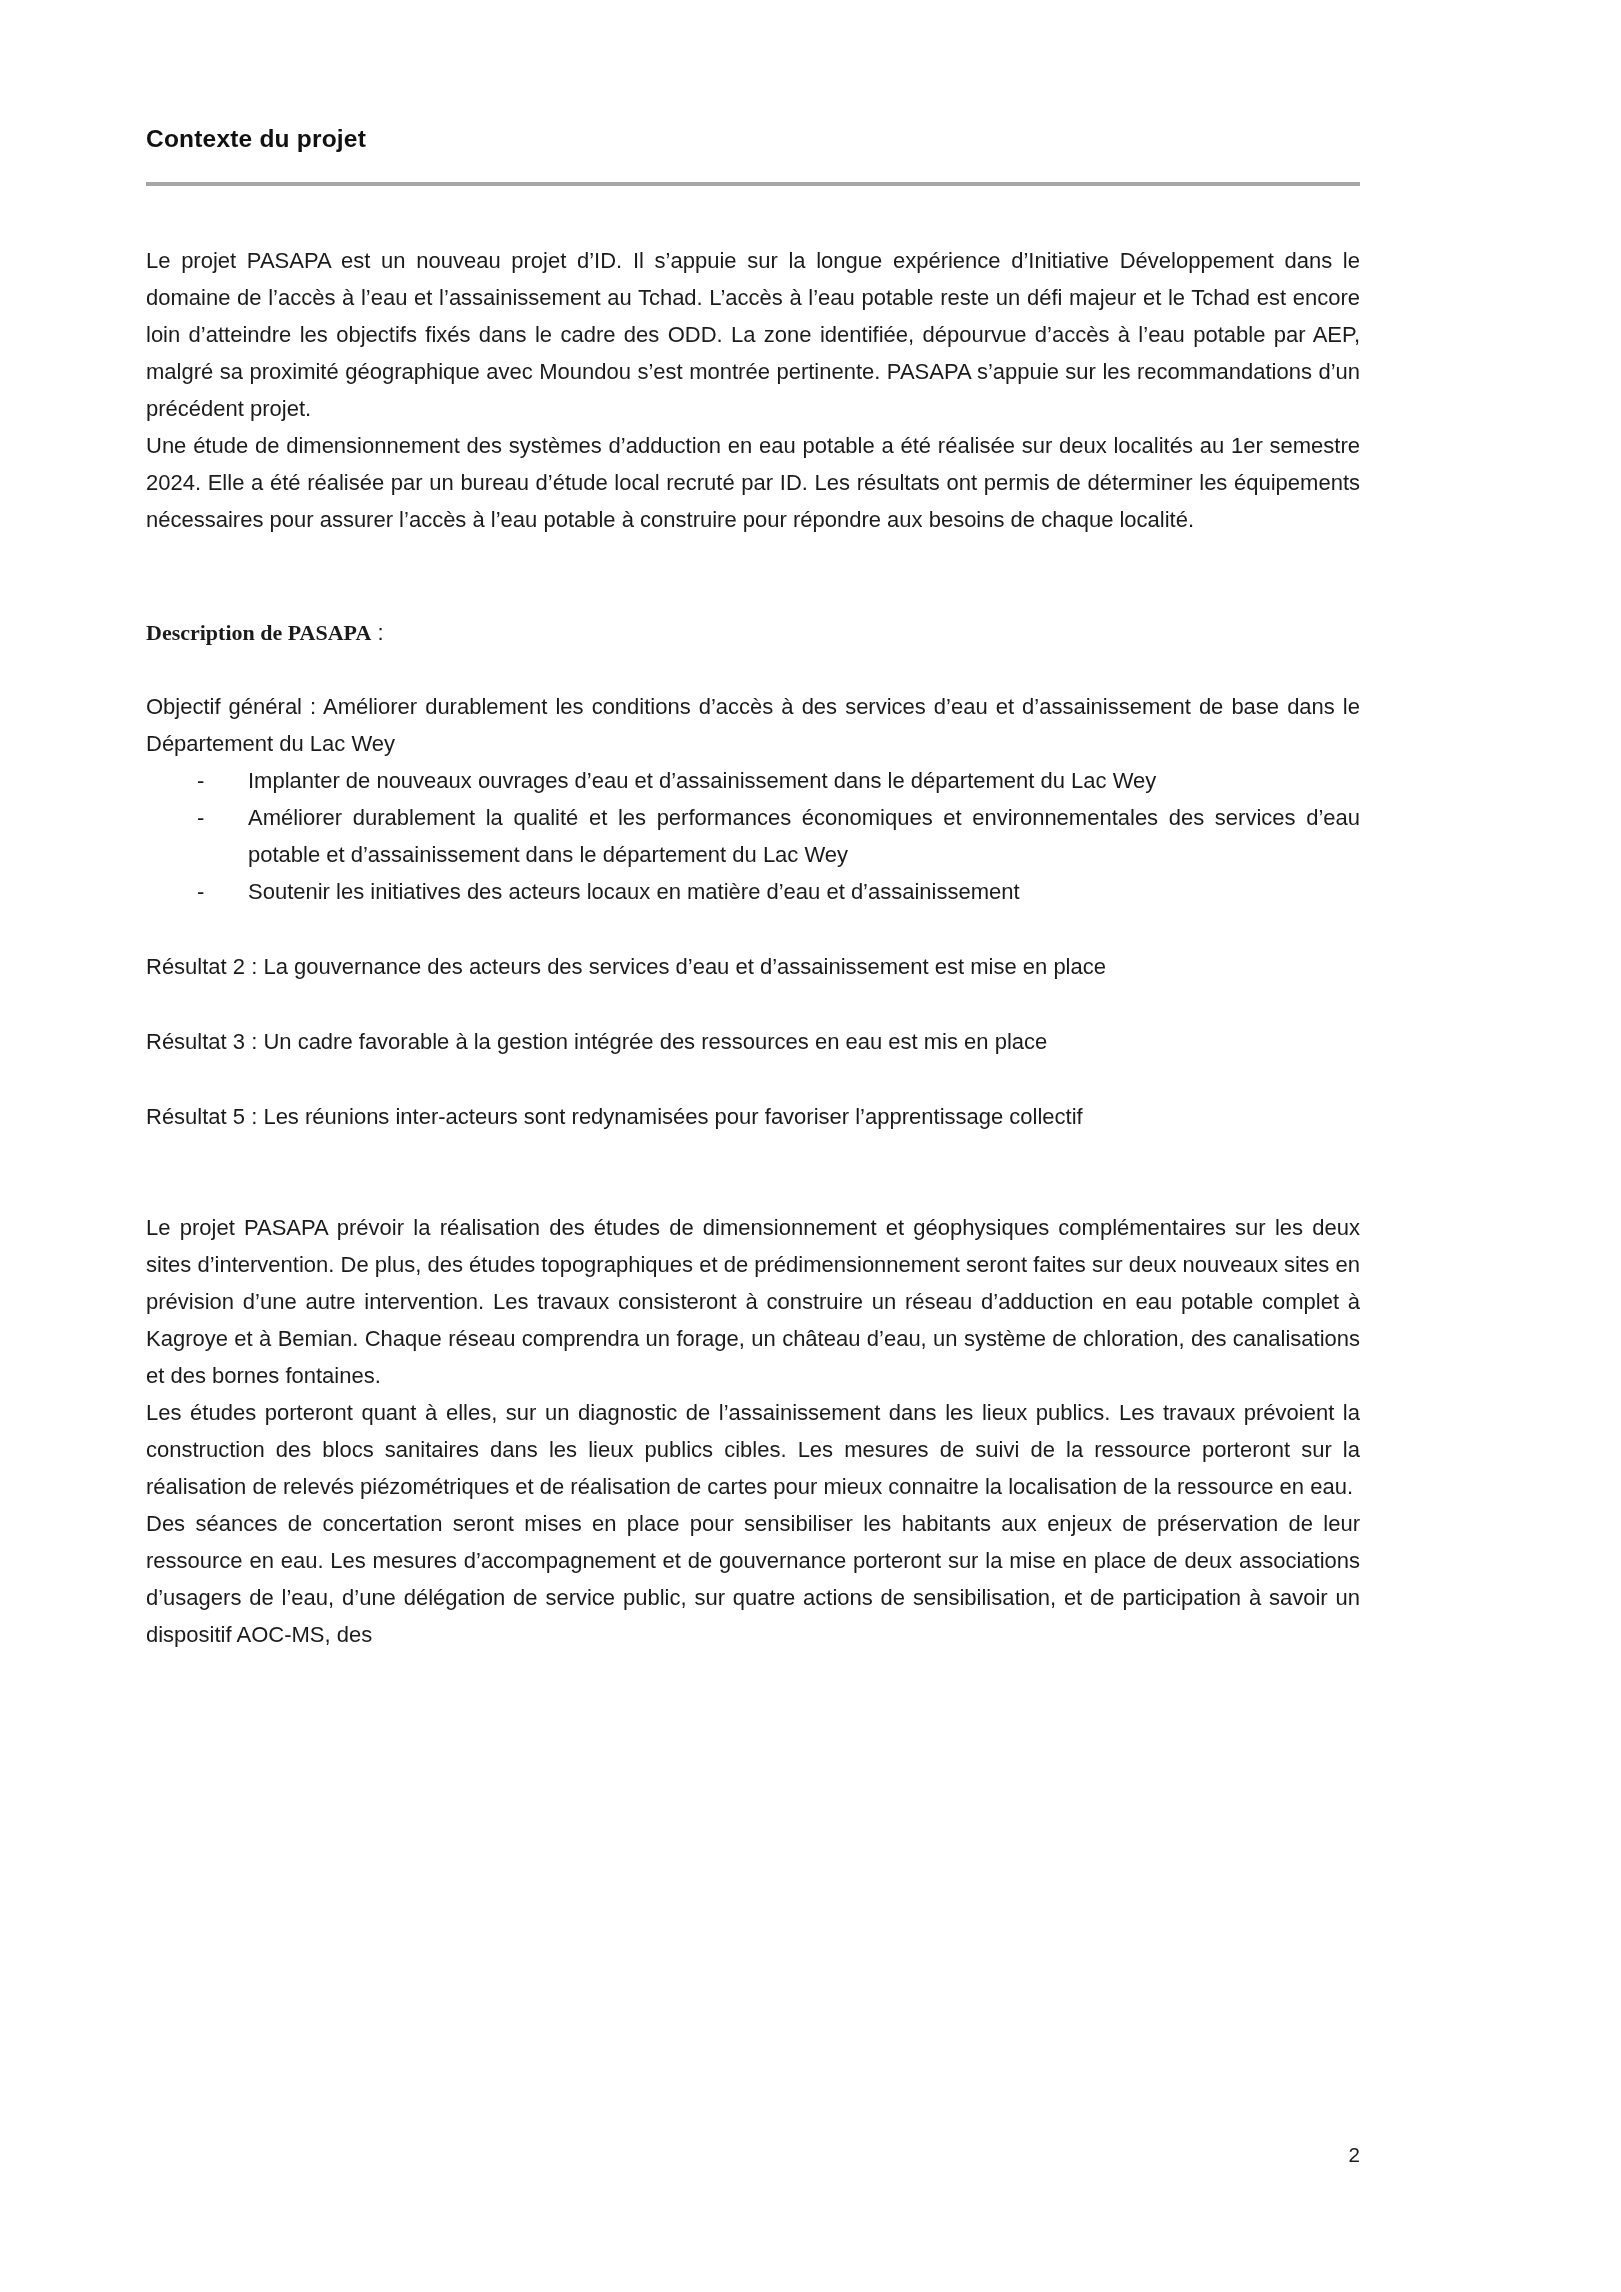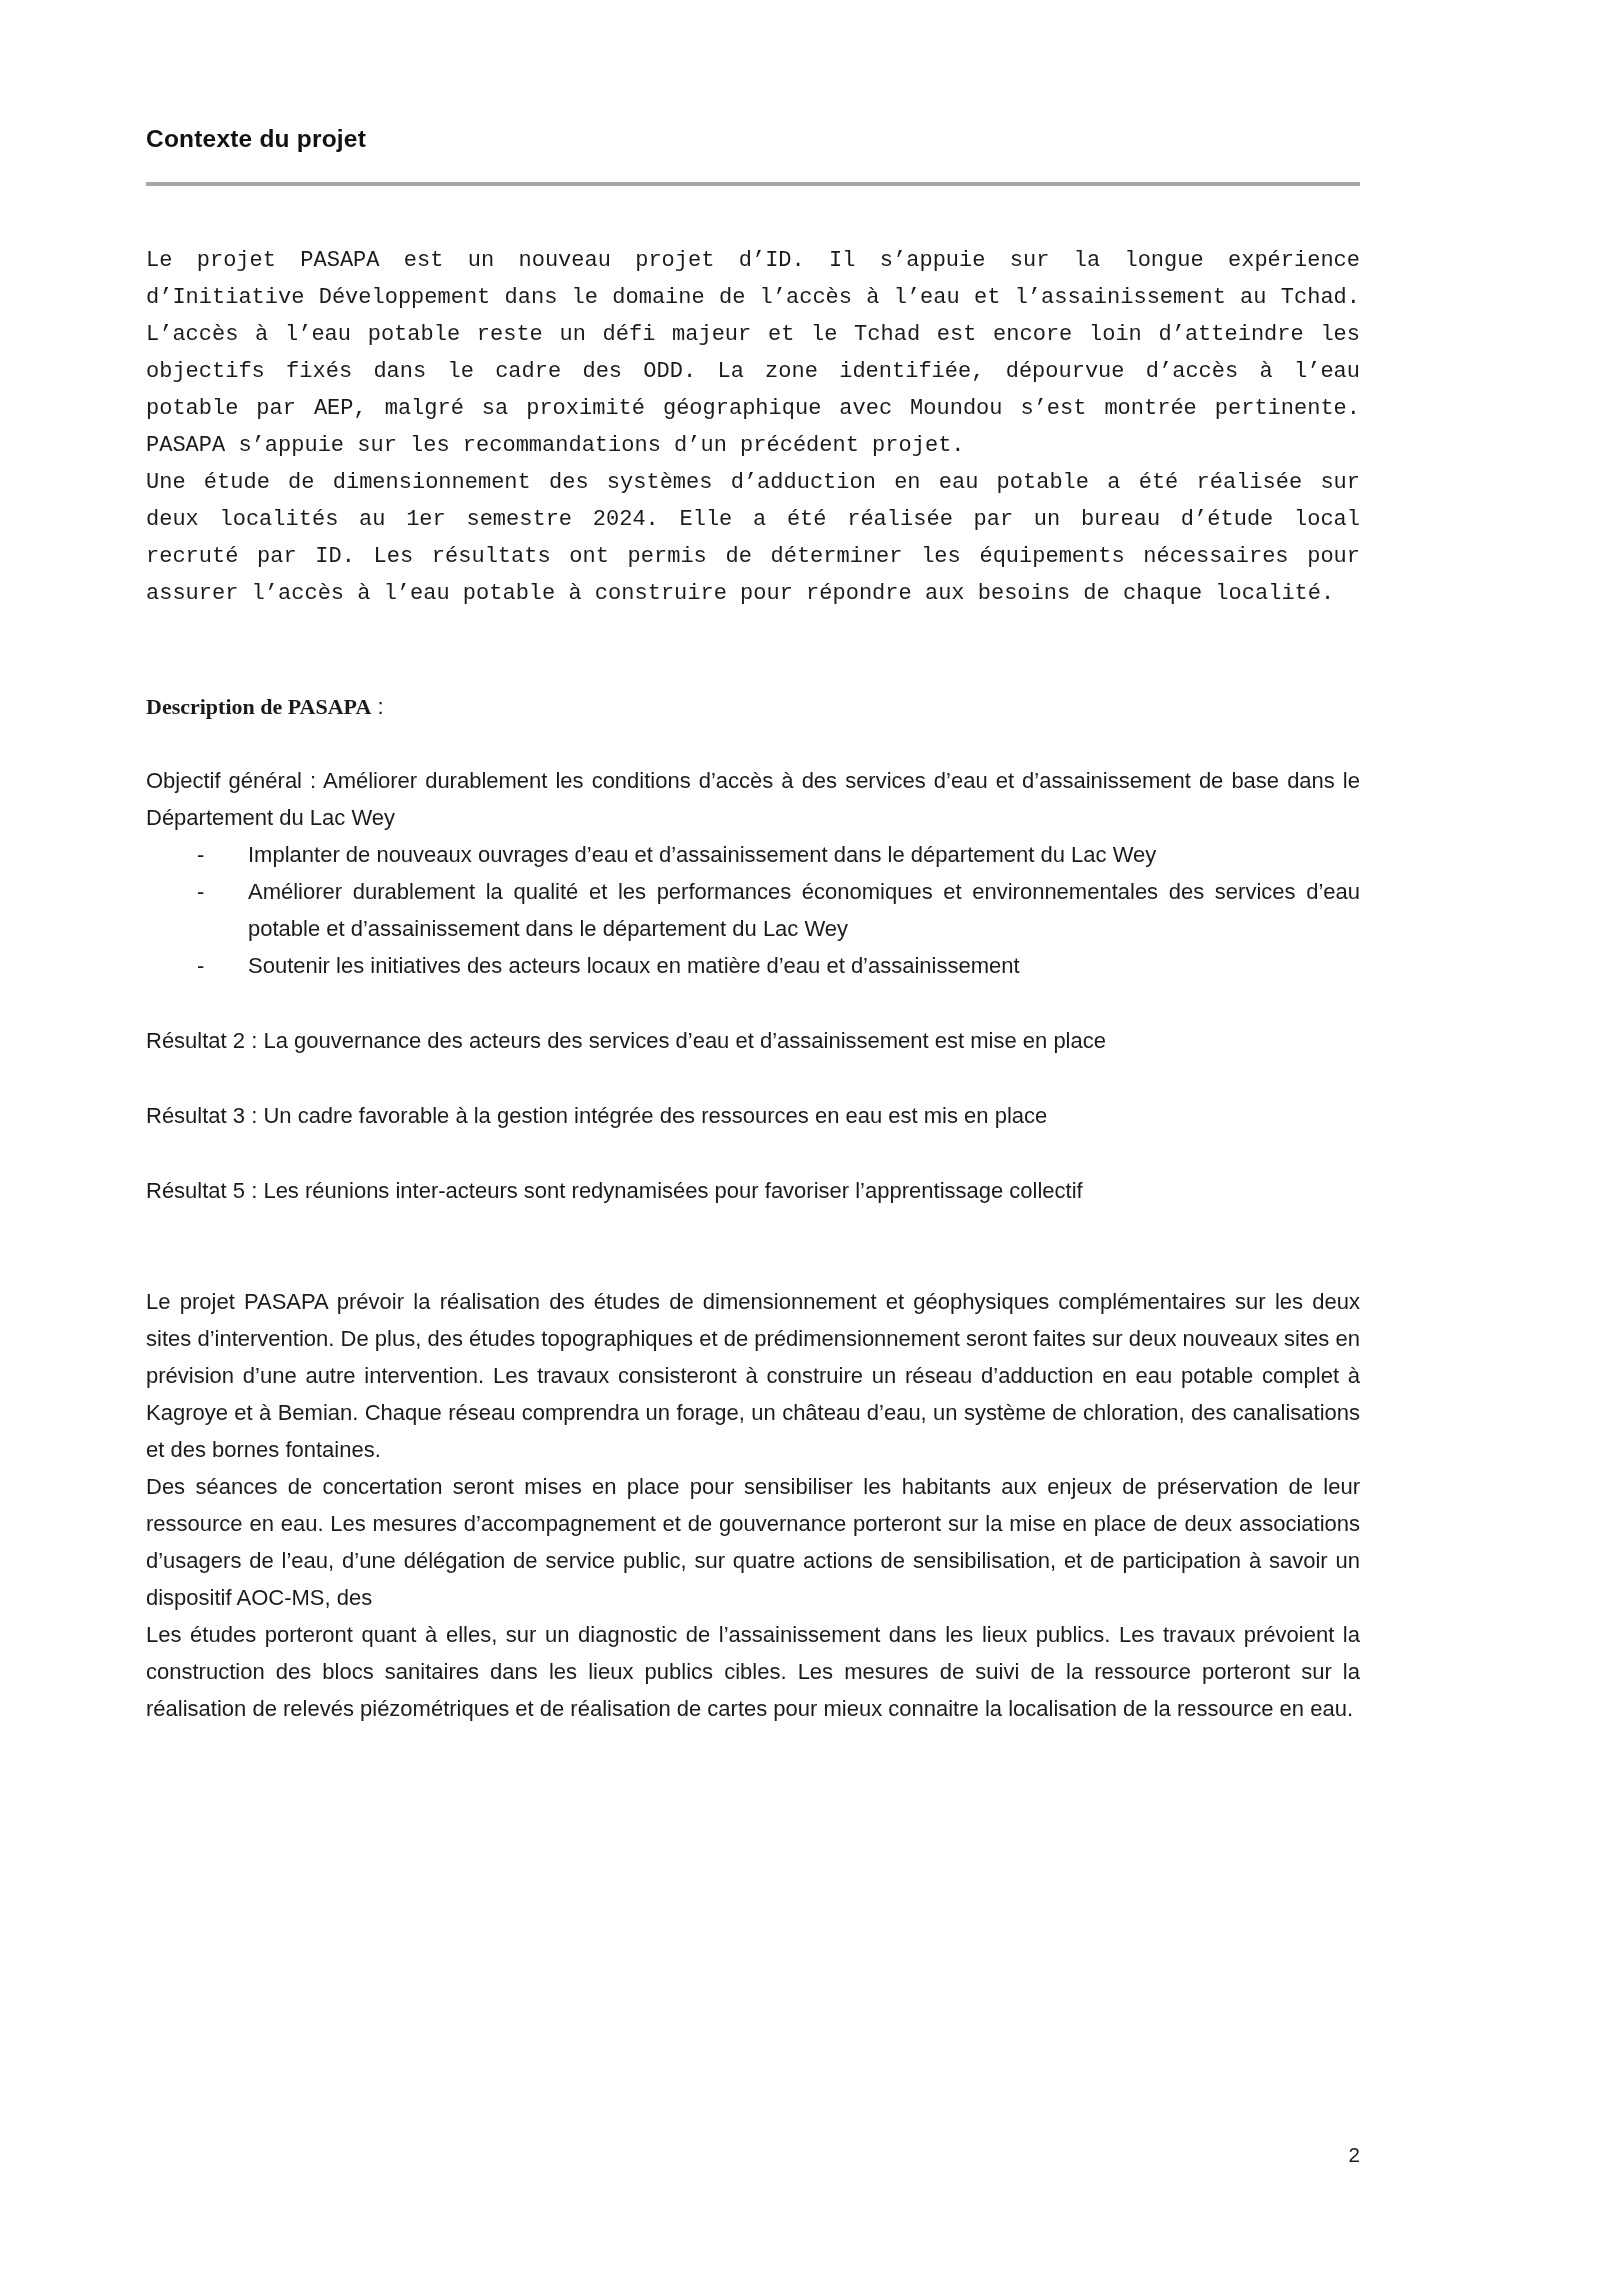--- a/index.html
+++ b/index.html
@@ -31,21 +31,21 @@
     background: #a6a6a6;
     border: none;
     margin: 29px 0 0 0;
   }
   .body-text {
     font-size: 22px;
     line-height: 37px;
     text-align: justify;
   }
   p { margin: 0; }
-  .intro { margin-top: 56px; font-family: Liberation Mono, monospace; }
+  .intro { margin-top: 56px; }
   .desc-heading {
     margin-top: 76px;
     font-size: 22px;
     line-height: 37px;
   }
   .desc-heading strong { font-weight: 700; font-family: Liberation Serif, serif; }
   .objectif { margin-top: 37px; }
   .specifiques { margin-top: 37px; text-align: left; }
   .bullets { margin: 0; }
   .bullet {
@@ -108,20 +108,20 @@
   </div>
 
   <div class="resultats">
     <p class="resultat body-text"><strong>Résultat 2 :</strong><span> La gouvernance des acteurs des services d’eau et d’assainissement est mise en place</span></p>
     <p class="resultat body-text"><strong>Résultat 3 :</strong><span> Un cadre favorable à la gestion intégrée des ressources en eau est mis en place</span></p>
     <p class="resultat body-text"><strong>Résultat 5 :</strong><span> Les réunions inter-acteurs sont redynamisées pour favoriser l’apprentissage collectif</span></p>
   </div>
 
   <div class="closing body-text">
     <p>Le projet PASAPA prévoir la réalisation des études de dimensionnement et géophysiques complémentaires sur les deux sites d’intervention. De plus, des études topographiques et de prédimensionnement seront faites sur deux nouveaux sites en prévision d’une autre intervention. Les travaux consisteront à construire un réseau d’adduction en eau potable complet à Kagroye et à Bemian. Chaque réseau comprendra un forage, un château d’eau, un système de chloration, des canalisations et des bornes fontaines.</p>
+    <p>Les études porteront quant à elles, sur un diagnostic de l’assainissement dans les lieux publics. Les travaux prévoient la construction des blocs sanitaires dans les lieux publics cibles. Les mesures de suivi de la ressource porteront sur la réalisation de relevés piézométriques et de réalisation de cartes pour mieux connaitre la localisation de la ressource en eau.</p>
     <p>Des séances de concertation seront mises en place pour sensibiliser les habitants aux enjeux de préservation de leur ressource en eau. Les mesures d’accompagnement et de gouvernance porteront sur la mise en place de deux associations d’usagers de l’eau, d’une délégation de service public, sur quatre actions de sensibilisation, et de participation à savoir un dispositif AOC-MS, des</p>
-    <p>Les études porteront quant à elles, sur un diagnostic de l’assainissement dans les lieux publics. Les travaux prévoient la construction des blocs sanitaires dans les lieux publics cibles. Les mesures de suivi de la ressource porteront sur la réalisation de relevés piézométriques et de réalisation de cartes pour mieux connaitre la localisation de la ressource en eau.</p>
   </div>
 
   <div class="page-number">2</div>
 
 </div>
 
 
 </body></html>

